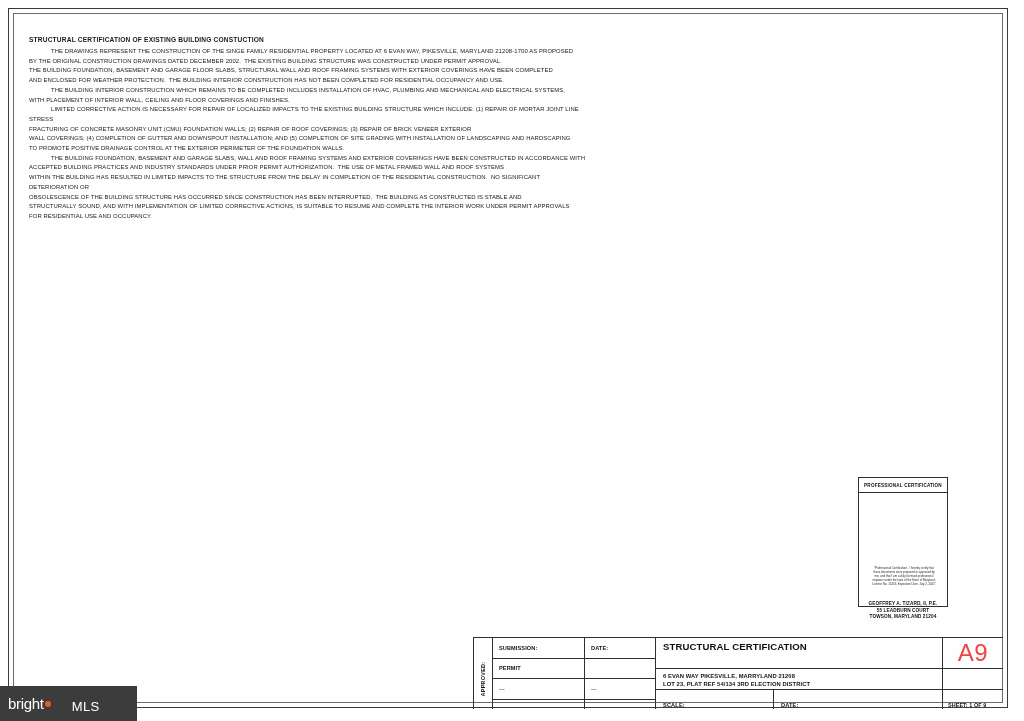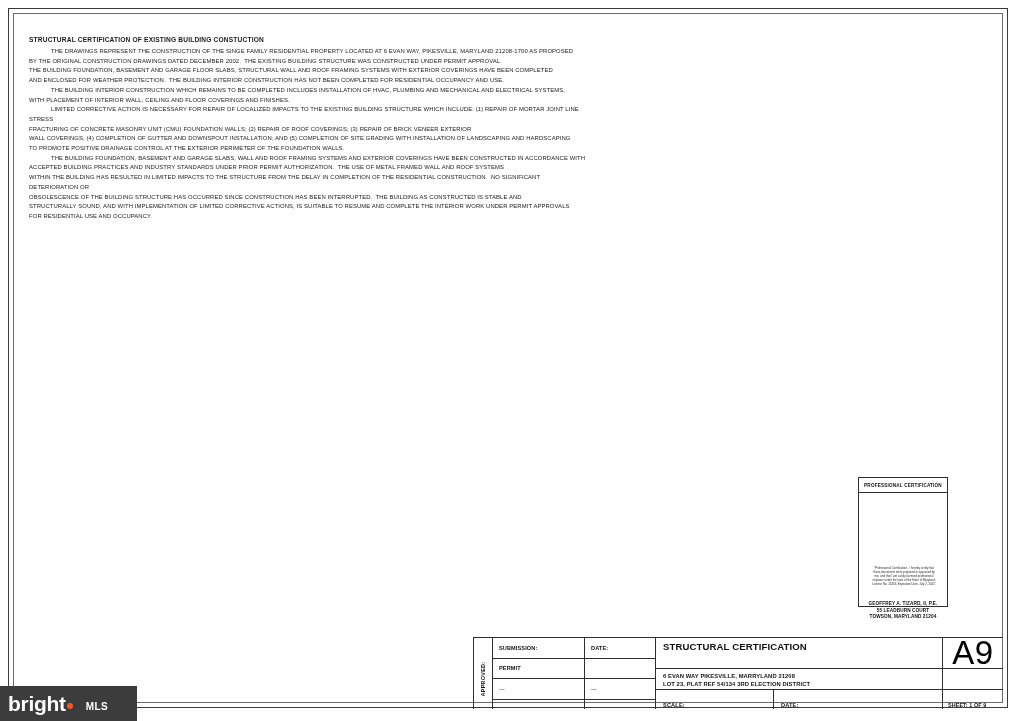--- a/index.html
+++ b/index.html
@@ -203,23 +203,23 @@
     line-height: 12.5px;
     color: #101010;
     letter-spacing: 0.1px;
   }
   .tb-sheetnum {
     width: 60px;
     border-left: 1px solid #2e2e2e;
     display: flex;
     align-items: center;
     justify-content: center;
-    font-size: 33px;
+    font-size: 24px;
     font-weight: normal;
-    color: #000000;
+    color: #ef4444;
     letter-spacing: 0.5px;
   }
   .tb-main-mid {
     display: flex;
     height: 20px;
     border-bottom: 1px solid #2e2e2e;
   }
   .tb-addr {
     flex: 1;
     padding: 3px 0 0 7px;
@@ -269,40 +269,40 @@
     width: 137px;
     height: 35px;
     background: #3c3c3c;
     display: flex;
     align-items: center;
     padding-left: 8px;
     box-sizing: border-box;
   }
   #watermark .wm-bright {
     color: #ffffff;
-    font-size: 21px;
-    font-weight: bold;
+    font-size: 15px;
+    font-weight: normal;
     letter-spacing: -0.3px;
     line-height: 19px;
   }
   #watermark .wm-dot {
     display: inline-block;
     width: 6px;
     height: 6px;
     border-radius: 50%;
     background: #f05a28;
     margin: 0 1px 0 1px;
     vertical-align: 2px;
   }
   #watermark .wm-mls {
     color: #ffffff;
-    font-size: 10px;
-    font-weight: bold;
+    font-size: 13px;
+    font-weight: normal;
     letter-spacing: 0.4px;
-    margin-left: 12px;
+    margin-left: 20px;
     margin-top: 5px;
   }
   
   #bottom-strip {
     position: absolute;
     left: 137px;
     bottom: 0;
     width: 887px;
     height: 12px;
     background: #ffffff;

